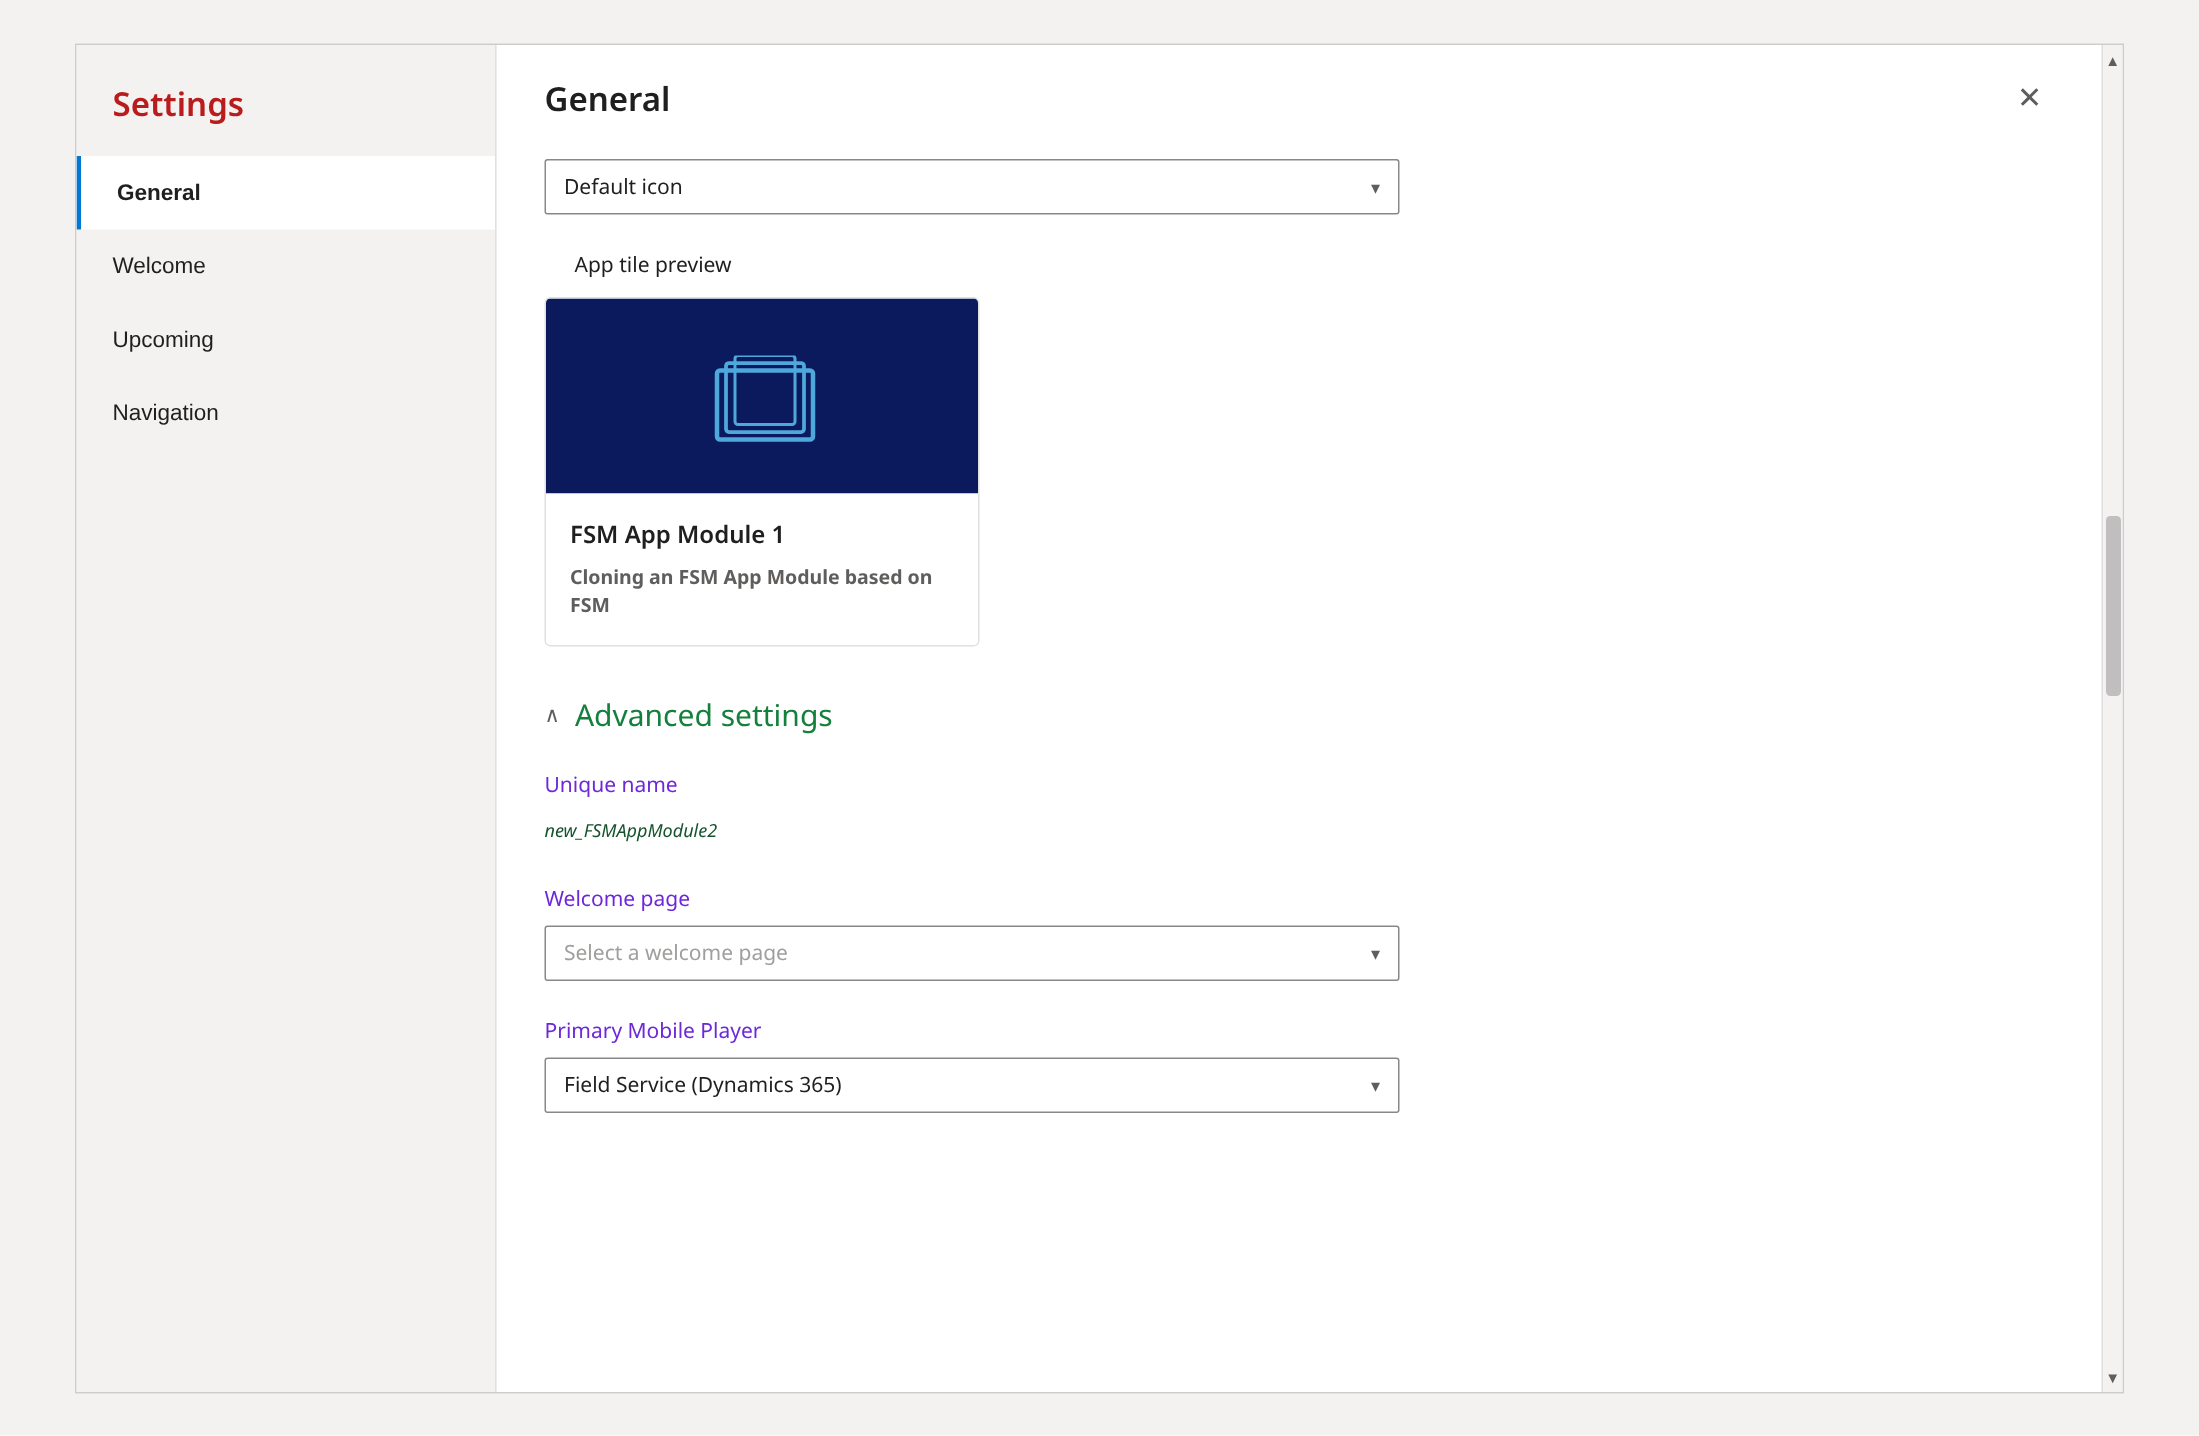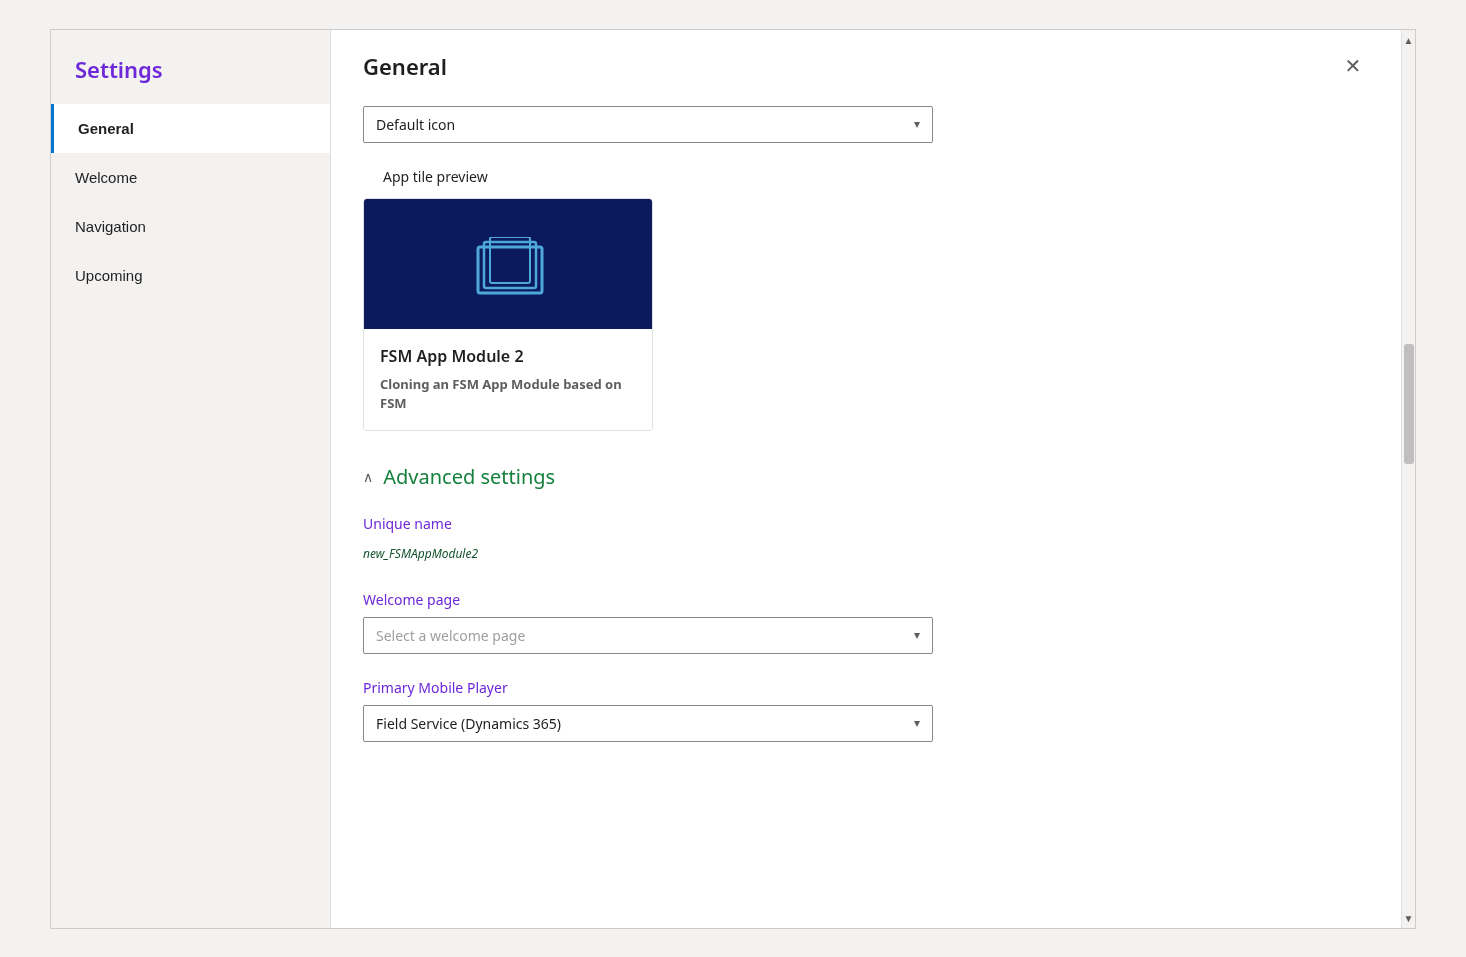--- a/index.html
+++ b/index.html
@@ -26,21 +26,21 @@
       min-width: 280px;
       background: #f3f2f1;
       border-right: 1px solid #e0e0e0;
       display: flex;
       flex-direction: column;
       padding-top: 0;
     }
     .sidebar-title {
       font-size: 22px;
       font-weight: 600;
-      color: #6d28d9;
+      color: #b91c1c;
       padding: 24px 24px 20px 24px;
     }
     .sidebar-nav {
       display: flex;
       flex-direction: column;
     }
     .sidebar-item {
       padding: 16px 24px;
       font-size: 15px;
       color: #1f1f1f;
@@ -126,20 +126,21 @@
       background: #c0bebe;
       border-radius: 3px;
       left: 2px;
     }
     
     .dropdown {
       border: 1px solid #8a8886;
       border-radius: 2px;
       padding: 8px 12px;
       display: flex;
+      align-items: center;
       justify-content: space-between;
       background: #fff;
       cursor: pointer;
       font-size: 14px;
       color: #1f1f1f;
       width: 570px;
     }
     .dropdown .chevron { font-size: 12px; color: #605e5c; }
     
     .section-label {
@@ -229,24 +230,24 @@
   <div class="sidebar">
     <div class="sidebar-title">Settings</div>
     <nav class="sidebar-nav">
       <button class="sidebar-item active">
         <span>General</span>
       </button>
       <button class="sidebar-item">
         <span>Welcome</span>
       </button>
       <button class="sidebar-item">
+        <span>Upcoming</span>
+      </button>
+      <button class="sidebar-item">
         <span>Navigation</span>
-      </button>
-      <button class="sidebar-item">
-        <span>Upcoming</span>
       </button>
     </nav>
   </div>
 
   <div class="main">
     <div class="main-header">
       <span class="main-title">General</span>
       <button class="close-btn">
         <span>✕</span>
       </button>
@@ -268,21 +269,21 @@
           <div class="app-tile-icon">
             
             <svg width="68" height="58" viewBox="0 0 68 58" fill="none" xmlns="http://www.w3.org/2000/svg">
               <rect x="2" y="10" width="64" height="46" rx="2" stroke="#4fa8dc" stroke-width="3" fill="none"></rect>
               <rect x="8" y="5" width="52" height="46" rx="2" stroke="#4fa8dc" stroke-width="2.5" fill="none"></rect>
               <rect x="14" y="0" width="40" height="46" rx="2" stroke="#4fa8dc" stroke-width="2" fill="none"></rect>
             </svg>
           </div>
         </div>
         <div class="app-tile-body">
-          <div class="app-tile-name">FSM App Module 2</div>
+          <div class="app-tile-name">FSM App Module 1</div>
           <div class="app-tile-desc">Cloning an FSM App Module based on FSM</div>
         </div>
       </div>
 
       <div class="advanced-header">
         <span class="chevron-up">∧</span>
         <span class="advanced-title">Advanced settings</span>
       </div>
 
       <div class="field-group">

